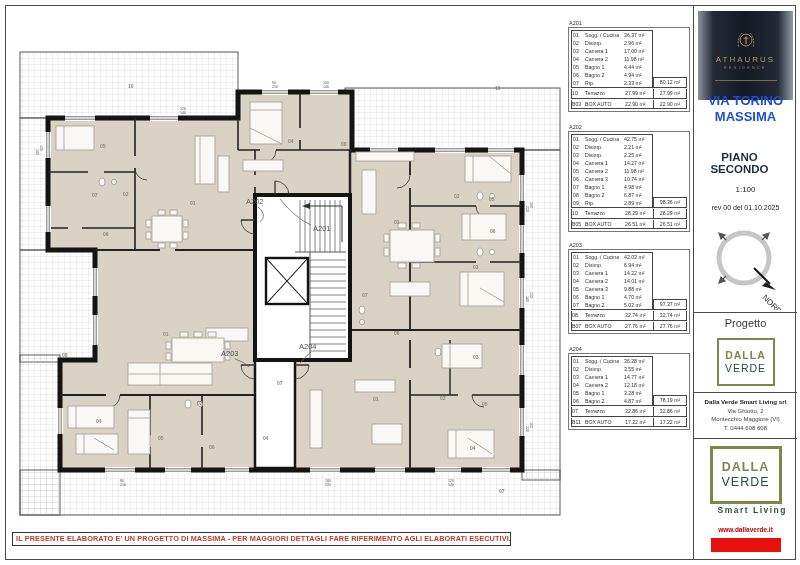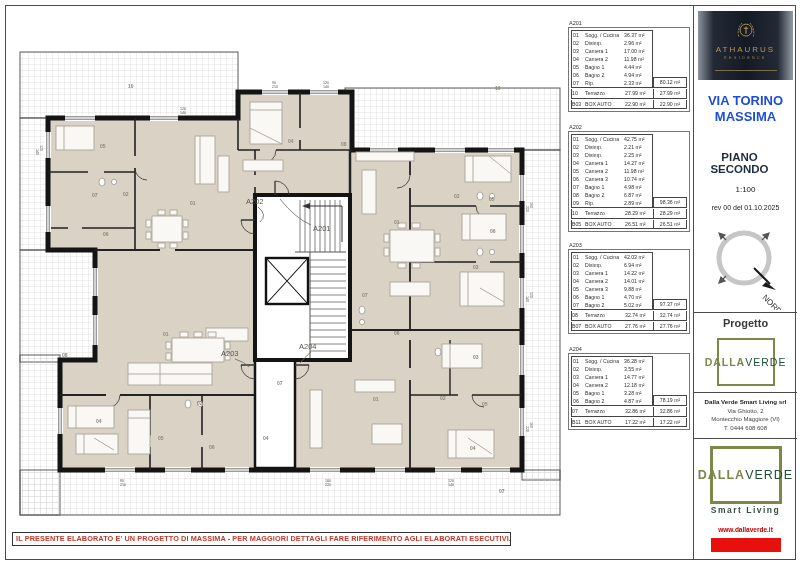--- a/index.html
+++ b/index.html
@@ -25,44 +25,44 @@
   .trow .c{padding-left:1px;}
   .trow .v{text-align:left;}
   .subtotal{position:absolute;right:0;bottom:0;width:32px;height:9px;line-height:9px;border:1px solid #444;
     font-size:5.2px;color:#333;text-align:center;}
   .xrow{display:grid;grid-template-columns:13px 1fr 28px 33px;height:8.5px;line-height:8.5px;font-size:5.2px;color:#333;
     border:1px solid #444;border-top:none;margin-top:1px;}
   .xrow .t{border-left:1px solid #444;text-align:center;}
   
   .vline{position:absolute;left:693px;top:5px;bottom:5px;width:0;border-left:1px solid #4a4a4a;}
   .title-col{position:absolute;left:694px;top:5px;width:103px;height:555px;}
-  .brandbox{position:absolute;left:4px;top:6px;right:4px;height:69px;
+  .brandbox{position:absolute;left:4px;top:6px;right:4px;height:89px;
     background:linear-gradient(90deg,#8d939b 0%,#232a36 16%,#141a24 50%,#232a36 84%,#969ca4 100%);
     display:flex;flex-direction:column;align-items:center;justify-content:center;}
   .brand-emblem{margin-bottom:3px;}
   .brand-name{color:#b6975a;font-size:8px;letter-spacing:2px;font-weight:400;}
   .brand-sub{color:#9a855a;font-size:3.5px;letter-spacing:2.5px;margin-top:2px;}
   .brand-rule{width:62px;border-top:1px solid #7d6c45;margin-top:10px;}
   .project-title{position:absolute;top:88px;left:0;right:0;text-align:center;color:#1d4ed8;font-weight:700;font-size:13px;line-height:16px;}
   .drawing-title{position:absolute;top:146px;left:0;right:12px;text-align:center;color:#1e2d3d;font-weight:700;font-size:11.5px;}
   .scale{position:absolute;top:180px;left:0;right:0;text-align:center;color:#222;font-size:8px;}
   .revision{position:absolute;top:199px;left:0;right:0;text-align:center;color:#222;font-size:7px;}
   .compass{position:absolute;top:213px;left:0;right:0;display:flex;justify-content:center;}
   .rule1{position:absolute;top:307px;left:0;right:0;border-top:1px solid #4a4a4a;}
-  .progetto{position:absolute;top:312px;left:0;right:0;text-align:center;color:#3a3a3a;font-size:11px;font-weight:700;}
-  .dvlogo{border:2.5px solid #7c8748;background:#fff;display:flex;flex-direction:row;align-items:center;justify-content:center;}
+  .progetto{position:absolute;top:312px;left:0;right:0;text-align:center;color:#3a3a3a;font-size:11px;font-weight:400;}
+  .dvlogo{border:2.5px solid #7c8748;background:#fff;display:flex;flex-direction:column;align-items:center;justify-content:center;}
   .dvlogo .d{color:#7c8748;font-weight:700;letter-spacing:1px;}
   .dvlogo .v{color:#1f5136;font-weight:400;letter-spacing:1px;}
   .dvlogo1{position:absolute;top:333px;left:50%;transform:translateX(-50%);width:54px;height:44px;font-size:10.5px;line-height:13px;}
   .rule2{position:absolute;top:387px;left:0;right:0;border-top:1px solid #4a4a4a;}
   .address{position:absolute;top:393px;left:0;right:0;text-align:center;color:#444;font-size:6px;line-height:8.5px;}
   .address .l0{font-weight:700;color:#1d1d1d;font-size:6.2px;}
   .rule3{position:absolute;top:433px;left:0;right:0;border-top:1px solid #4a4a4a;}
   .dvlogo2{position:absolute;top:441px;left:50%;transform:translateX(-50%);width:66px;height:52px;font-size:12.5px;line-height:15px;border-width:3px;}
-  .smart{position:absolute;top:500px;left:0;right:0;text-align:center;color:#33503f;font-weight:700;font-size:8.5px;letter-spacing:1.5px;}
+  .smart{position:absolute;top:500px;left:0;right:10px;text-align:right;color:#33503f;font-weight:700;font-size:8.5px;letter-spacing:1.5px;}
   .www{position:absolute;top:521px;left:0;right:0;text-align:center;color:#c00000;font-weight:700;font-size:6.5px;}
   .redbar{position:absolute;top:533px;left:50%;transform:translateX(-50%);width:70px;height:14px;background:#e8100c;}
 </style>
 </head>
 <body>
 
 <div class="sheet-border"></div>
 
 <svg id="plansvg" width="552" height="518" viewBox="0 0 552 518">
   <defs>

